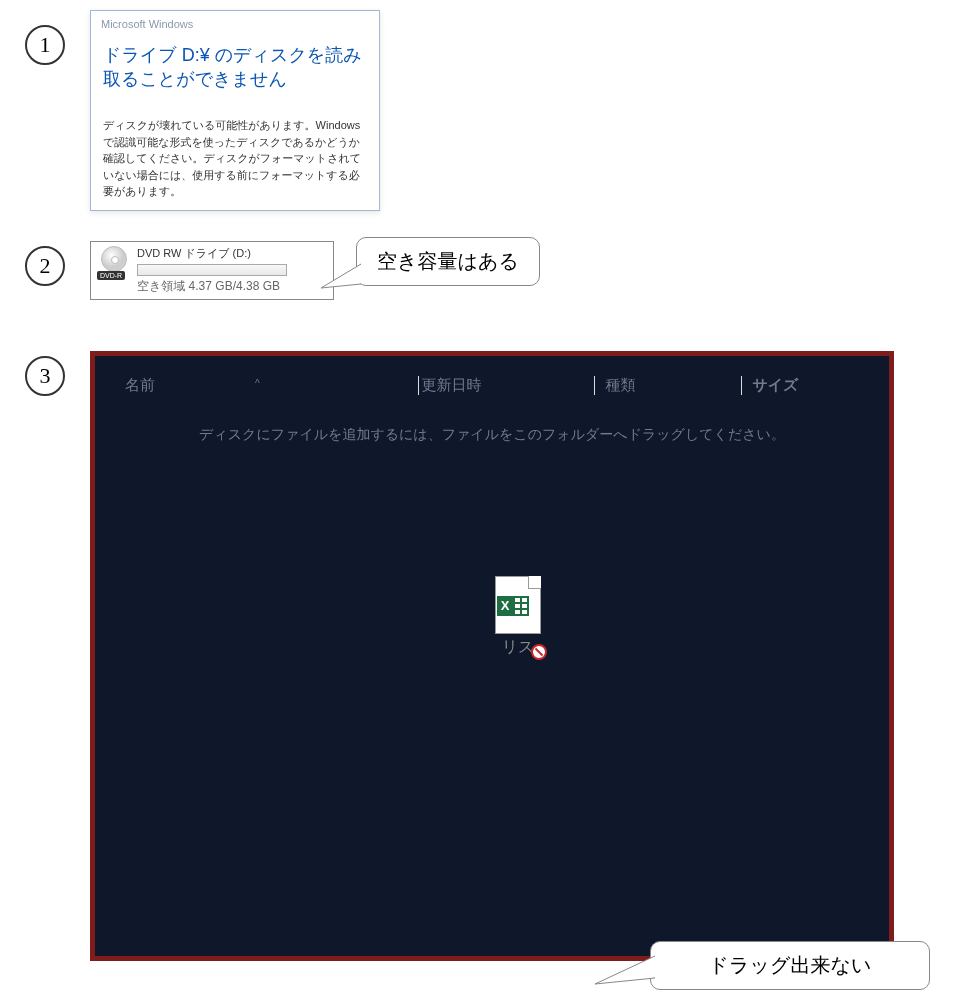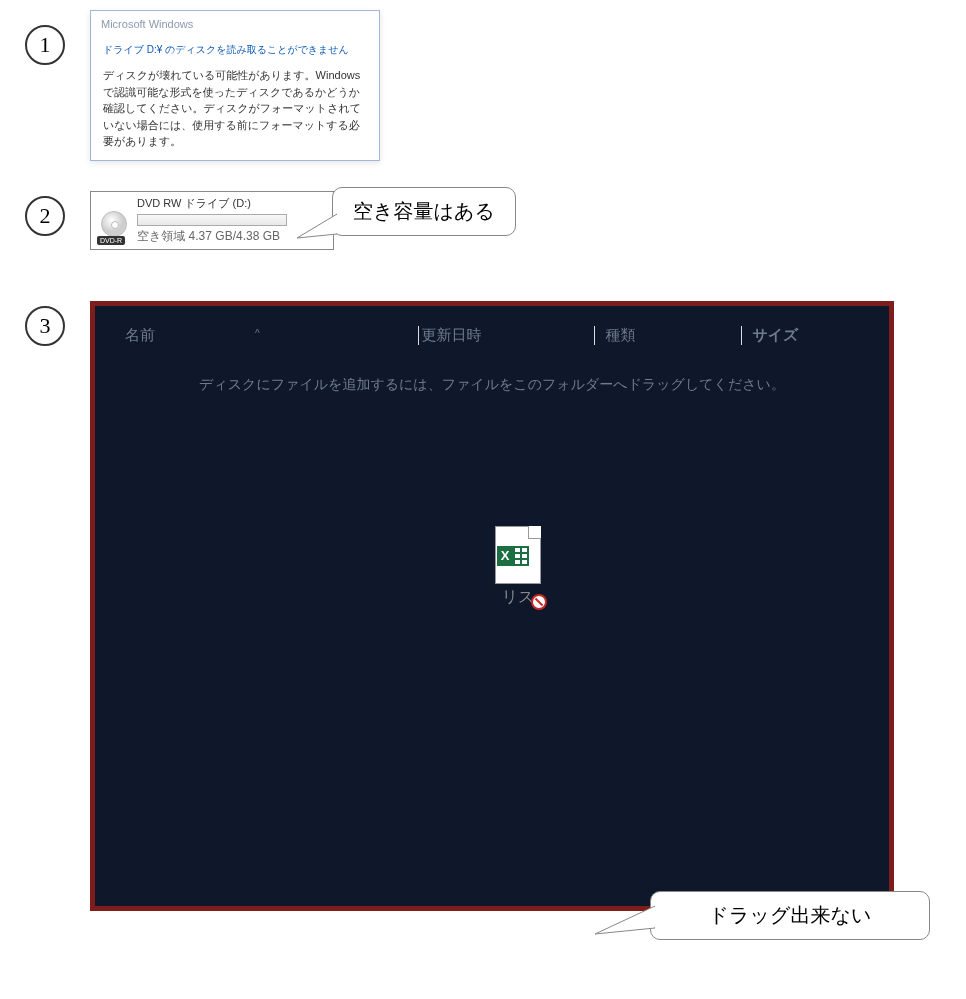--- a/index.html
+++ b/index.html
@@ -34,22 +34,22 @@
     box-shadow: 0 2px 6px rgba(0,0,0,.1);
   }
   .dialog-title {
     padding: 7px 10px;
     font-size: 11px;
     color: #8a9aad;
   }
   .dialog-body { padding: 6px 12px 10px; }
   .dialog-headline {
     color: #0a56b3;
-    font-size: 10px;
-    margin-bottom: 10px;
+    font-size: 18px;
+    margin-bottom: 26px;
   }
   .dialog-text {
     font-size: 11px;
     color: #333;
     line-height: 1.5;
   }
   .dialog-footer {
     border-top: 1px solid #ddd;
     padding: 8px 10px;
     text-align: right;
@@ -65,21 +65,21 @@
   }
 
   
   .drive-box {
     margin-left: 80px;
     width: 244px;
     border: 1px solid #888;
     background: #fff;
     padding: 4px 6px;
     display: flex;
-    align-items: flex-end;
+    align-items: flex-start;
   }
   .drive-icon { width: 34px; height: 34px; position: relative; flex-shrink: 0; }
   .disc {
     width: 26px; height: 26px;
     border-radius: 50%;
     background: radial-gradient(circle at 40% 35%, #fff, #ccc 55%, #d8d8d8);
     position: absolute; top: 0; left: 4px;
     border: 1px solid #bbb;
   }
   .disc::after {
@@ -195,21 +195,21 @@
     content:""; position:absolute; left:1px; top:5px;
     width:10px; height:2px; background:#c62828;
     transform:rotate(45deg);
   }
 
   .sec1 .circled-num{ top:15px; }
   .sec2 .circled-num{ top:5px; }
   .sec3 .circled-num{ top:5px; }
 
   .sec2 { height: 80px; }
-  .callout2 { left: 322px; top: -4px; }
+  .callout2 { left: 346px; top: -4px; }
   .callout2 .tail { left: -36px; top: 24px; }
 
   .callout3 { left: 640px; top: 590px; width:280px; text-align:center; }
   .callout3 .tail { left: -56px; top: 10px; }
 </style>
 </head>
 <body>
 
 <div class="section sec1">
   <div class="circled-num">1</div>

